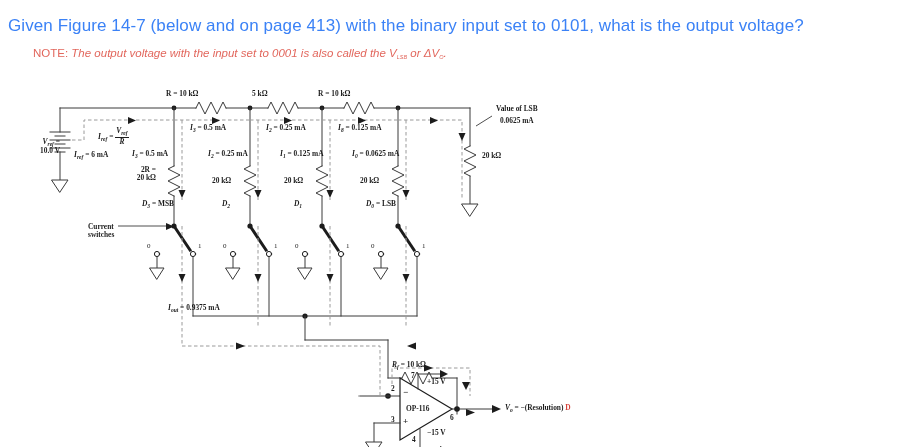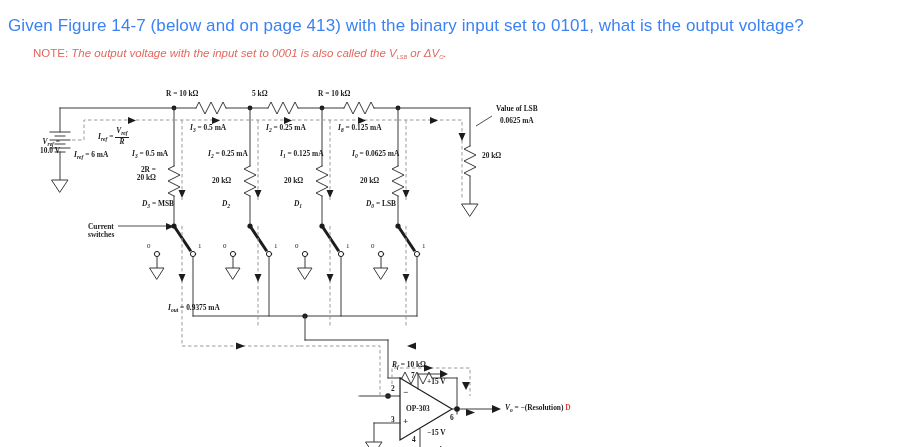--- a/index.html
+++ b/index.html
@@ -270,21 +270,21 @@
 <span class="lbl c0" style="left:274px;top:165px;">1</span>
 <span class="lbl c0" style="left:295px;top:165px;">0</span>
 <span class="lbl c0" style="left:346px;top:165px;">1</span>
 <span class="lbl c0" style="left:371px;top:165px;">0</span>
 <span class="lbl c0" style="left:422px;top:165px;">1</span>
 
 <span class="lbl b" style="left:168px;top:226px;"><i>I</i><span class="sub">out</span><span> = 0.9375 mA</span></span>
 
 <span class="lbl b" style="left:392px;top:283px;"><i>R</i><span class="sub">f</span><span> = 10 kΩ</span></span>
 
-<span class="lbl b" style="left:406px;top:327px;">OP-303</span>
+<span class="lbl b" style="left:406px;top:327px;">OP-116</span>
 <span class="lbl b" style="left:391px;top:307px;">2</span>
 <span class="lbl b" style="left:391px;top:338px;">3</span>
 <span class="lbl b" style="left:411px;top:294px;">7</span>
 <span class="lbl b" style="left:412px;top:358px;">4</span>
 <span class="lbl b" style="left:450px;top:336px;">6</span>
 <span class="lbl b" style="left:427px;top:300px;">+15 V</span>
 <span class="lbl b" style="left:427px;top:351px;">−15 V</span>
 <span class="lbl b" style="left:403px;top:309px;font-size:9px;">−</span>
 <span class="lbl b" style="left:403px;top:338px;font-size:9px;">+</span>
 

